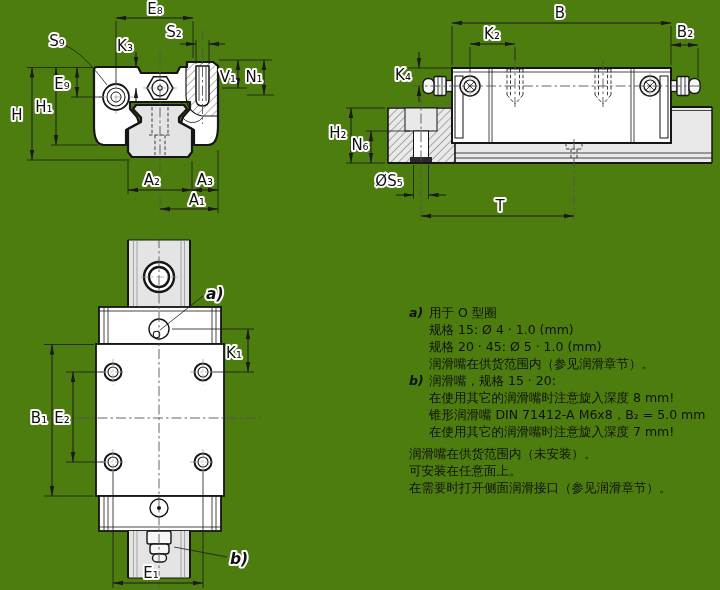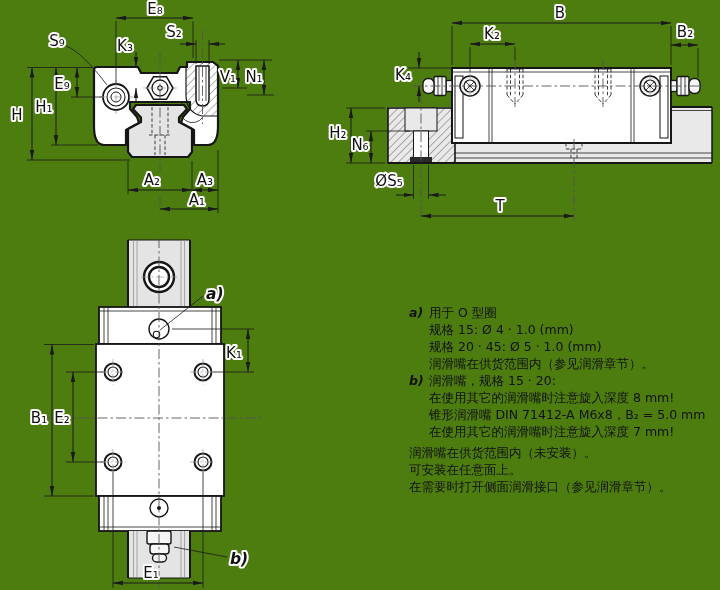--- a/index.html
+++ b/index.html
@@ -14,21 +14,21 @@
   .xl{stroke:#1a1a1a;stroke-width:0.8;fill:none;}
   .cl{stroke:#555;stroke-width:0.9;fill:none;stroke-dasharray:10 3 2.5 3;}
   .cl2{stroke:#999;stroke-width:0.7;fill:none;stroke-dasharray:8 2.5 2 2.5;}
   .hd{stroke:#333;stroke-width:0.95;fill:none;stroke-dasharray:3.5 2.2;}
   .notes{position:absolute;left:409px;top:304px;width:309px;
          font-size:12.5px;line-height:17px;color:#111;}
   .note-row{display:flex;}
   .note-marker{width:20px;font-weight:bold;font-style:italic;flex:0 0 20px;}
   .note-text{flex:1;}
   .indent{margin-left:20px;}
-  .footer{margin-top:5px;font-family:Liberation Serif, serif;}
+  .footer{margin-top:5px;}
 </style>
 </head>
 <body>
 
 <div class="canvas">
 <svg width="720" height="590" viewBox="0 0 720 590">
   <defs>
     <marker id="ar" viewBox="0 0 10 6" refX="10" refY="3" markerWidth="10" markerHeight="6" orient="auto-start-reverse">
       <path d="M0,0.8 L10,3 L0,5.2 Z" fill="#1a1a1a"></path>
     </marker>

